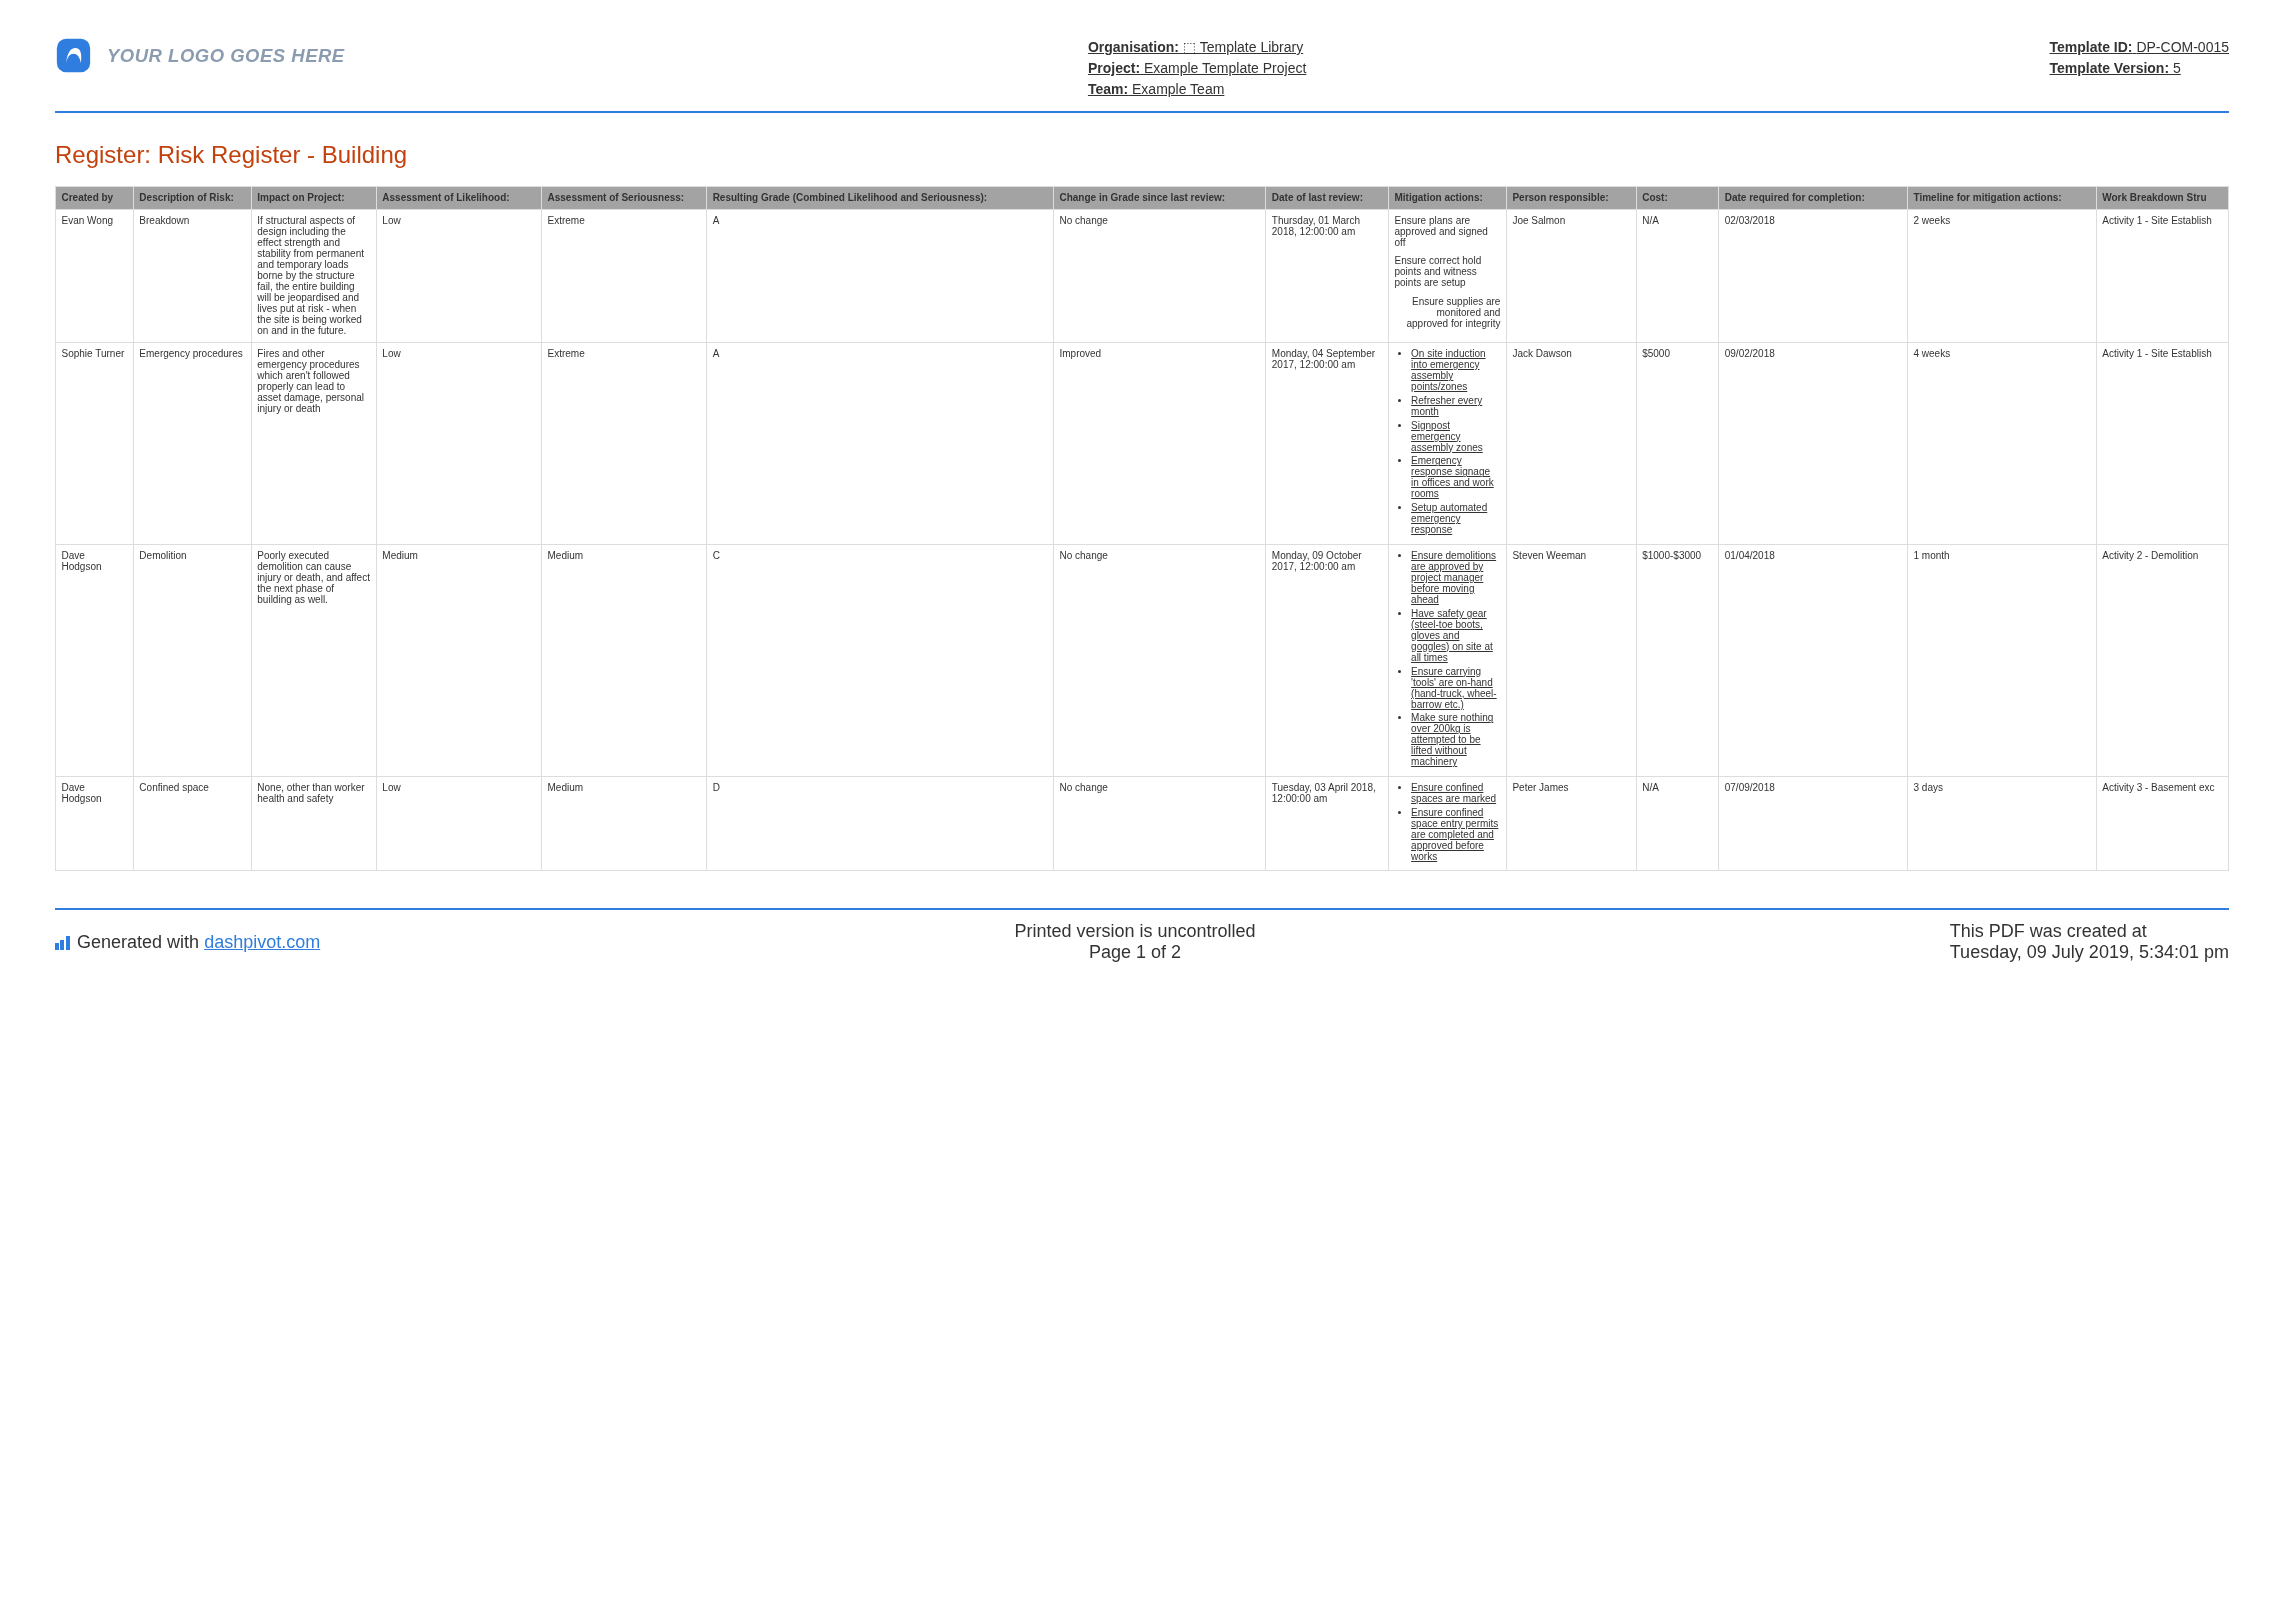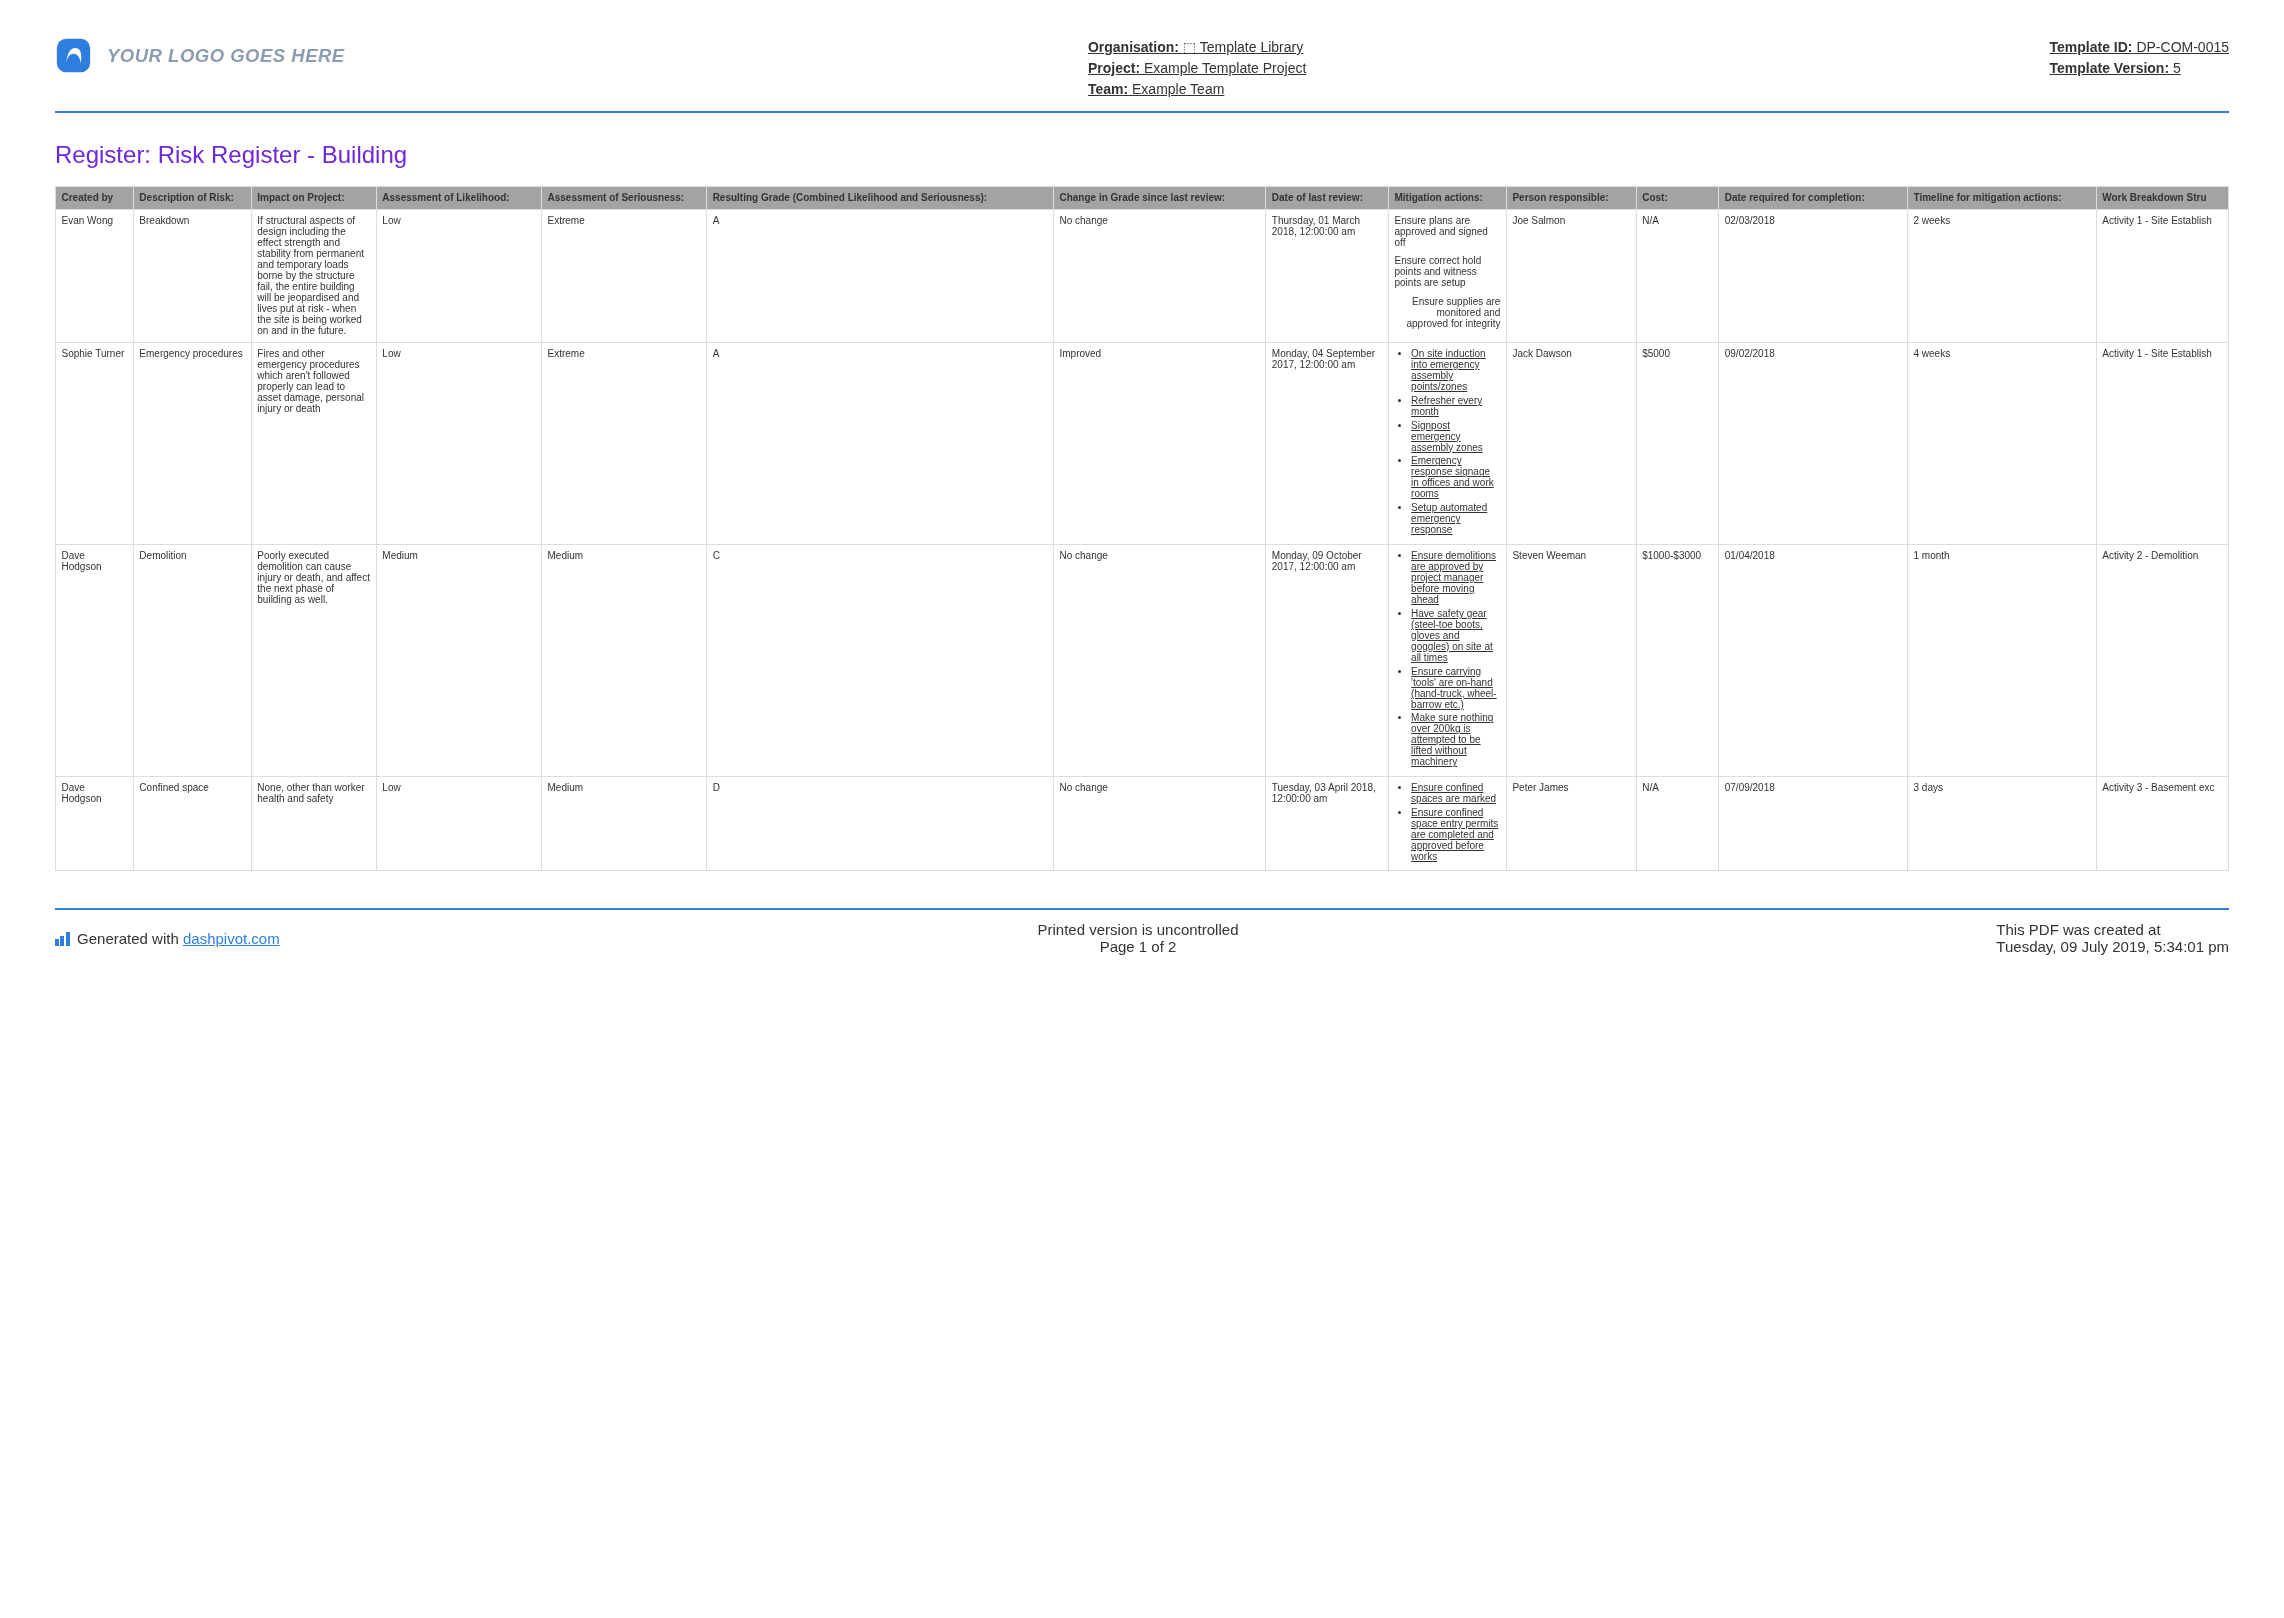--- a/index.html
+++ b/index.html
@@ -41,21 +41,21 @@
     letter-spacing: 0.5px;
   }
   .meta-block {
     font-size: 14px;
     line-height: 1.5;
     text-decoration: underline;
   }
   .meta-block b { font-weight: bold; }
   .reg-title {
     font-size: 24px;
-    color: #6d28d9;
+    color: #c2410c;
     margin-bottom: 16.6px;
   }
   table.risk {
     width: 100%;
     border-collapse: collapse;
     table-layout: fixed;
     font-size: 10px;
   }
   table.risk th, table.risk td {
     border: 0.9px solid #ddd;
@@ -80,21 +80,21 @@
   }
   .col-0{width:3.3%}.col-1{width:5%}.col-2{width:5.3%}.col-3{width:7%}
   .col-4{width:7%}.col-5{width:14.7%}.col-6{width:9%}.col-7{width:5.2%}
   .col-8{width:5%}.col-9{width:5.5%}.col-10{width:3.5%}.col-11{width:8%}
   .col-12{width:8%}.col-13{width:5.6%}
   .footer {
     border-top: 2.8px solid #2f7dde;
     padding-top: 11px;
     display: flex;
     justify-content: space-between;
-    font-size: 15px;
+    font-size: 18px;
     margin-top: 37px;
   }
   .footer-left { display:flex; align-items:center; gap:7.4px; }
   .footer a { color: #2f7dde; }
   .bar-icon { display:inline-flex; align-items:flex-end; gap:1.8px; height:14.8px; }
   .bar-icon span { display:inline-block; width:3.7px; background:#2f7dde; }
   .bar-icon .b1{height:6.5px}.bar-icon .b2{height:10px}.bar-icon .b3{height:14px}
 </style>
 </head>
 <body>

